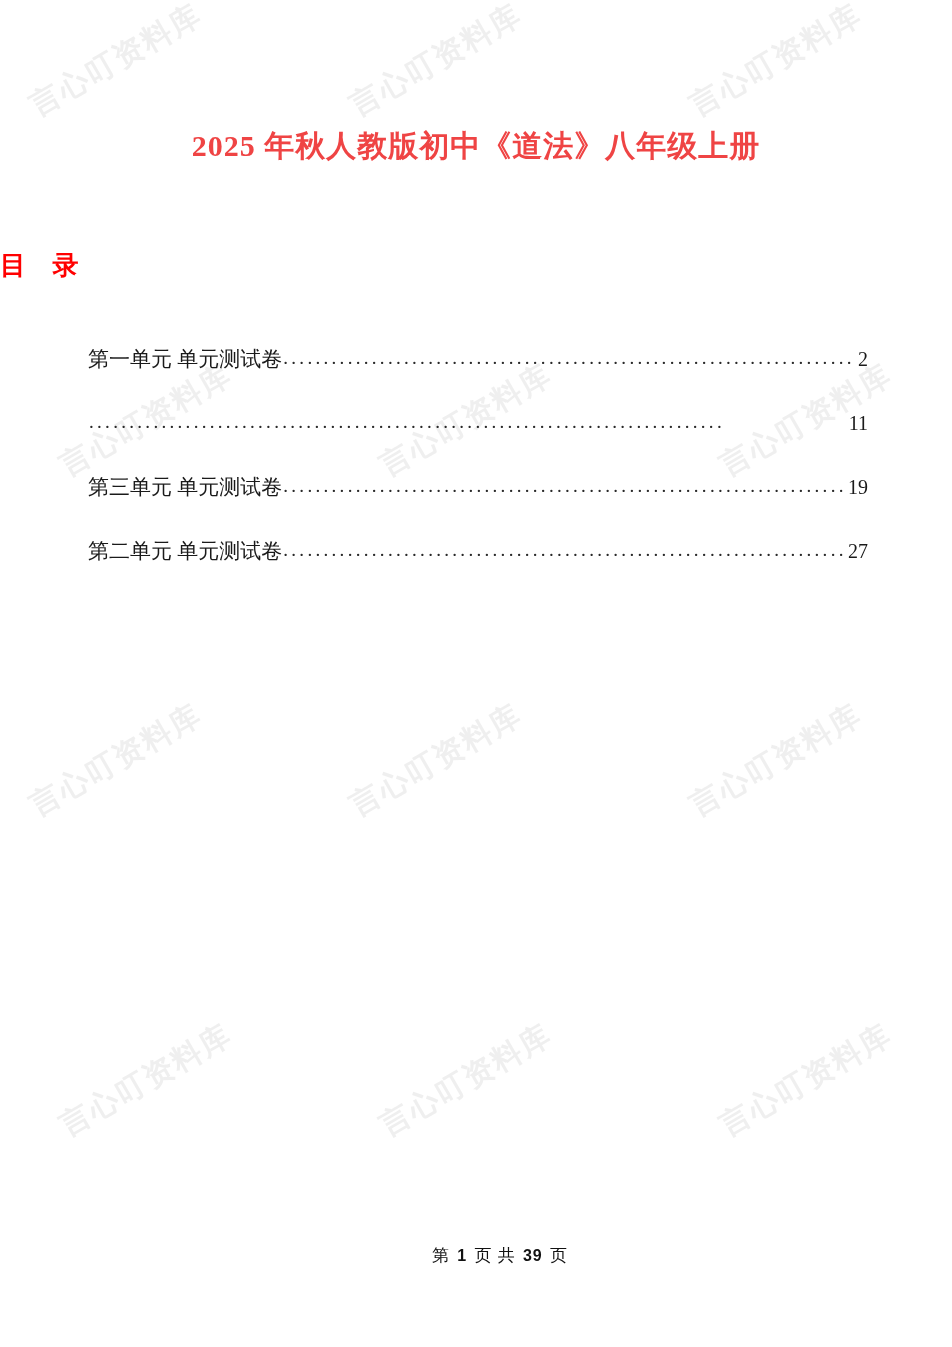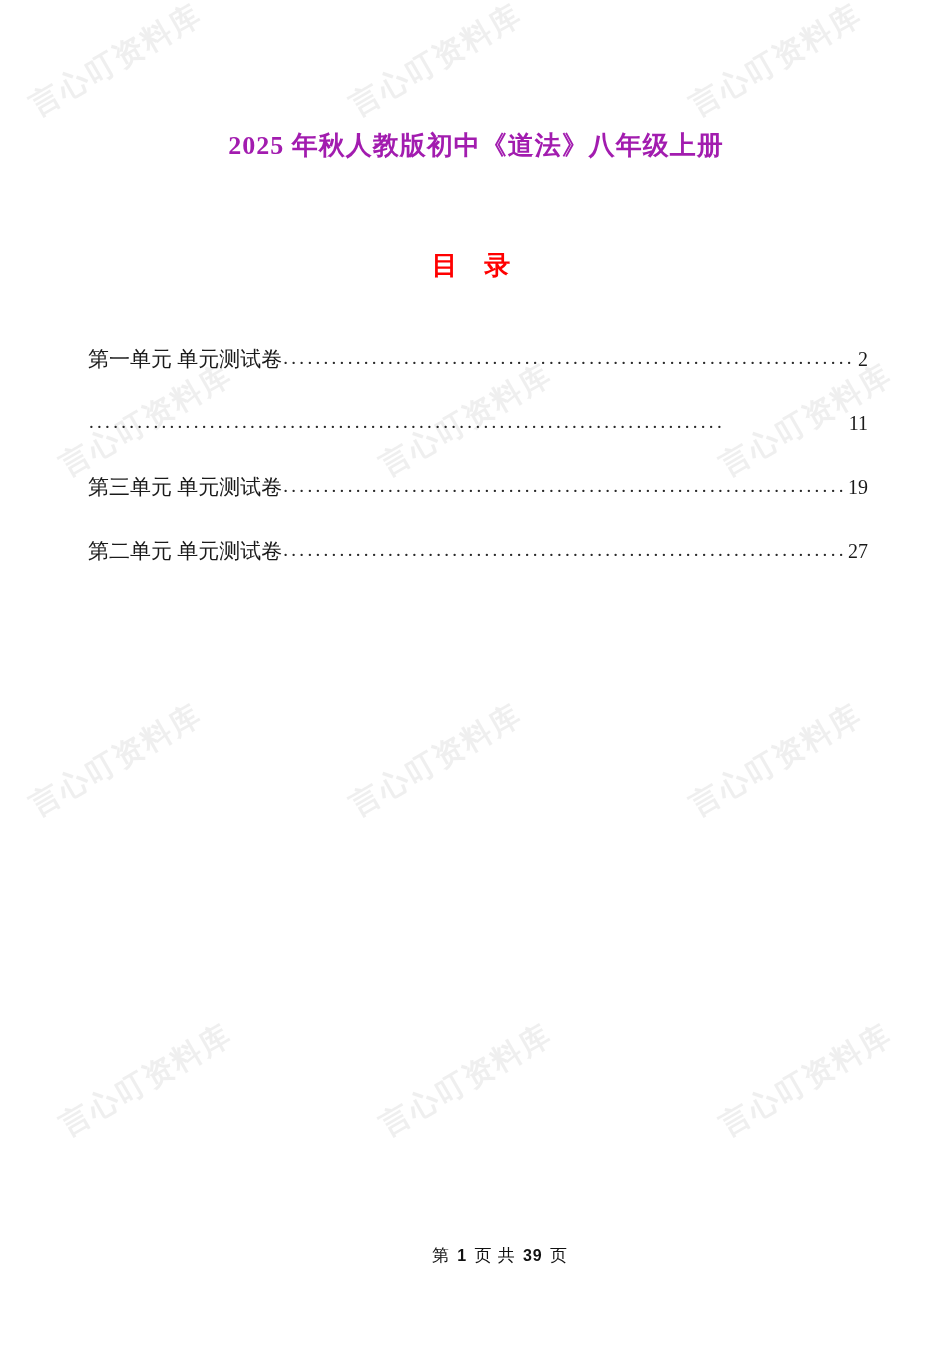--- a/index.html
+++ b/index.html
@@ -66,34 +66,34 @@
   }
 
   .title-block {
     position: absolute;
     left: 0;
     top: 118px;
     width: 952px;
     text-align: center;
   }
   .doc-title-line {
-    color: #a21caf;
-    font-weight: 700;
-    font-size: 26px;
+    color: #ef4444;
+    font-weight: 700;
+    font-size: 30px;
     line-height: 56px;
     letter-spacing: 1px;
     font-family: "Liberation Serif", "DejaVu Serif", serif;
   }
 
   .toc-heading {
     position: absolute;
     left: 0;
     top: 248px;
     width: 952px;
-    text-align: center;
+    text-align: left;
     color: #ff0000;
     font-weight: 700;
     font-size: 26px;
     letter-spacing: 10px;
     font-family: "Liberation Serif", "DejaVu Serif", serif;
   }
 
   .toc {
     position: absolute;
     left: 88px;

